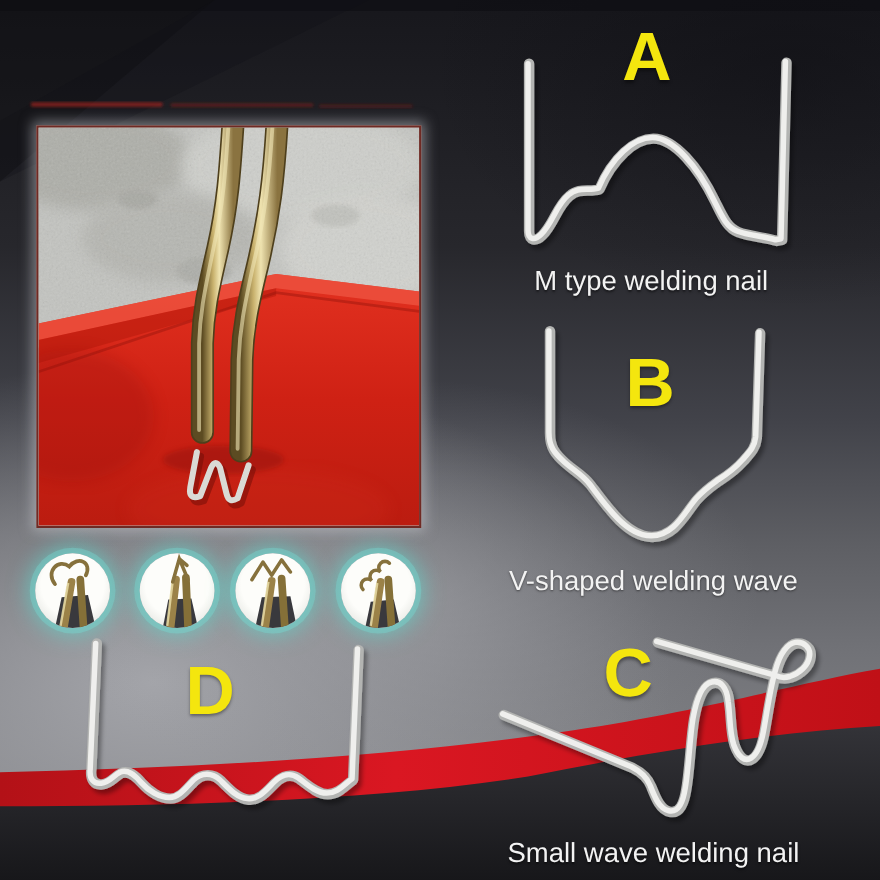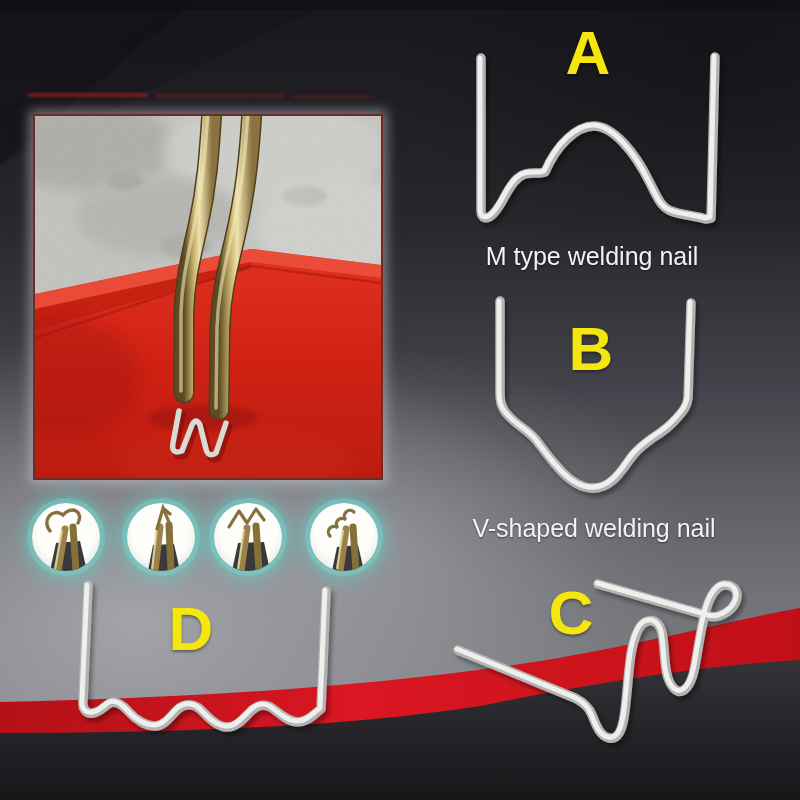--- a/index.html
+++ b/index.html
@@ -199,15 +199,16 @@
       <path d="M 87,585 L 82,699 C 81,708 85,713 92,712 C 100,711 103,705 109,702 C 116,699 122,704 128,711 C 135,719 145,725 154,725 C 163,725 169,716 176,709 C 183,702 193,702 200,709 C 207,716 215,725 225,726 C 235,727 242,718 249,711 C 256,704 264,702 271,707 C 278,712 287,721 297,721 C 307,721 313,713 320,708 L 325,590" stroke="#efefed" stroke-width="5"></path>
     </g>
   </svg>
 
   <div class="letter" style="left:588px;top:22px;">A</div>
   <div class="letter" style="left:591px;top:318px;">B</div>
   <div class="letter" style="left:571px;top:582px;">C</div>
   <div class="letter" style="left:191px;top:598px;">D</div>
 
   <div class="caption" style="left:592px;top:242px;">M type welding nail</div>
-  <div class="caption" style="left:594px;top:514px;">V-shaped welding nail</div>
+  <div class="caption" style="left:594px;top:514px;">V-shaped welding wave</div>
+  <div class="caption" style="left:594px;top:762px;">Small wave welding nail</div>
 
 </div>
 
 </body></html>

